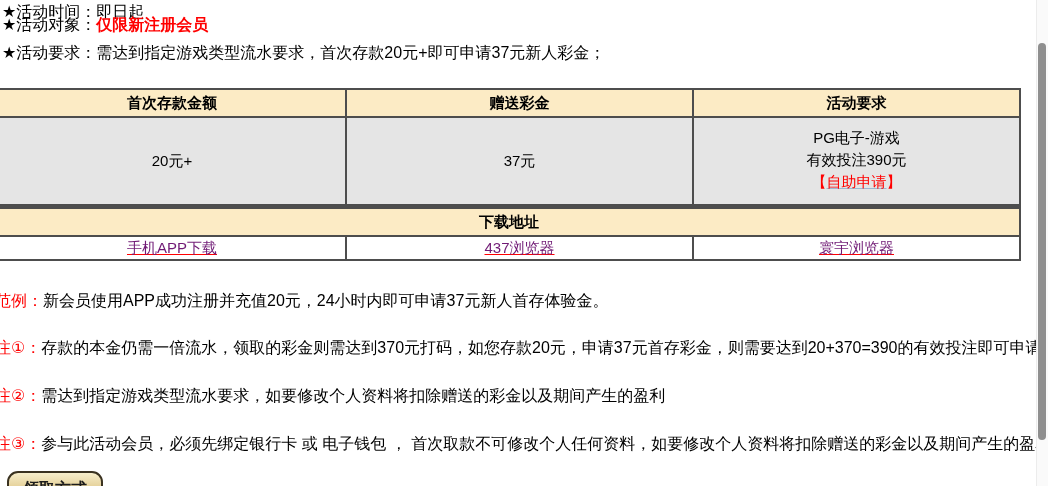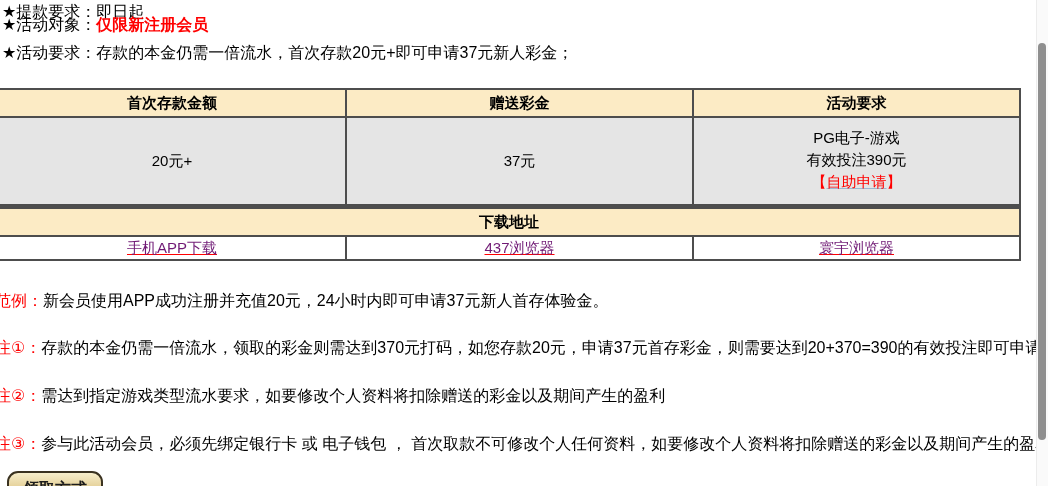--- a/index.html
+++ b/index.html
@@ -42,25 +42,25 @@
   }
   
   .sb-track{position:absolute;right:0;top:0;width:11px;height:486px;background:#fafafa;border-left:1px solid #ececec;}
   .sb-thumb{position:absolute;right:2px;top:43px;width:8px;height:397px;background:#8f8f8f;border-radius:4px;}
 </style>
 </head>
 <body>
 
 <div>
 
-  <div class="info-line" style="top:3px;"><span>★</span><span>提款要求：</span><span>即日起</span></div>
+  <div class="info-line" style="top:3px;"><span>★</span><span>活动时间：</span><span>即日起</span></div>
 
   <div class="info-line" style="top:16px;text-align:center;"><span>★</span><span>活动对象：</span><span class="red-bold">仅限新注册会员</span></div>
 
-  <div class="info-line" style="top:44px;"><span>★</span><span>活动要求：</span><span>存款的本金仍需一倍流水，首次存款20元+即可申请37元新人彩金；</span></div>
+  <div class="info-line" style="top:44px;"><span>★</span><span>活动要求：</span><span>需达到指定游戏类型流水要求，首次存款20元+即可申请37元新人彩金；</span></div>
 
   <table class="promo">
     <colgroup>
         <col style="width:348px">
         <col style="width:347px">
         <col style="width:327px">
       </colgroup>
     <tbody>
       <tr class="header-row">
         <th>首次存款金额</th>

